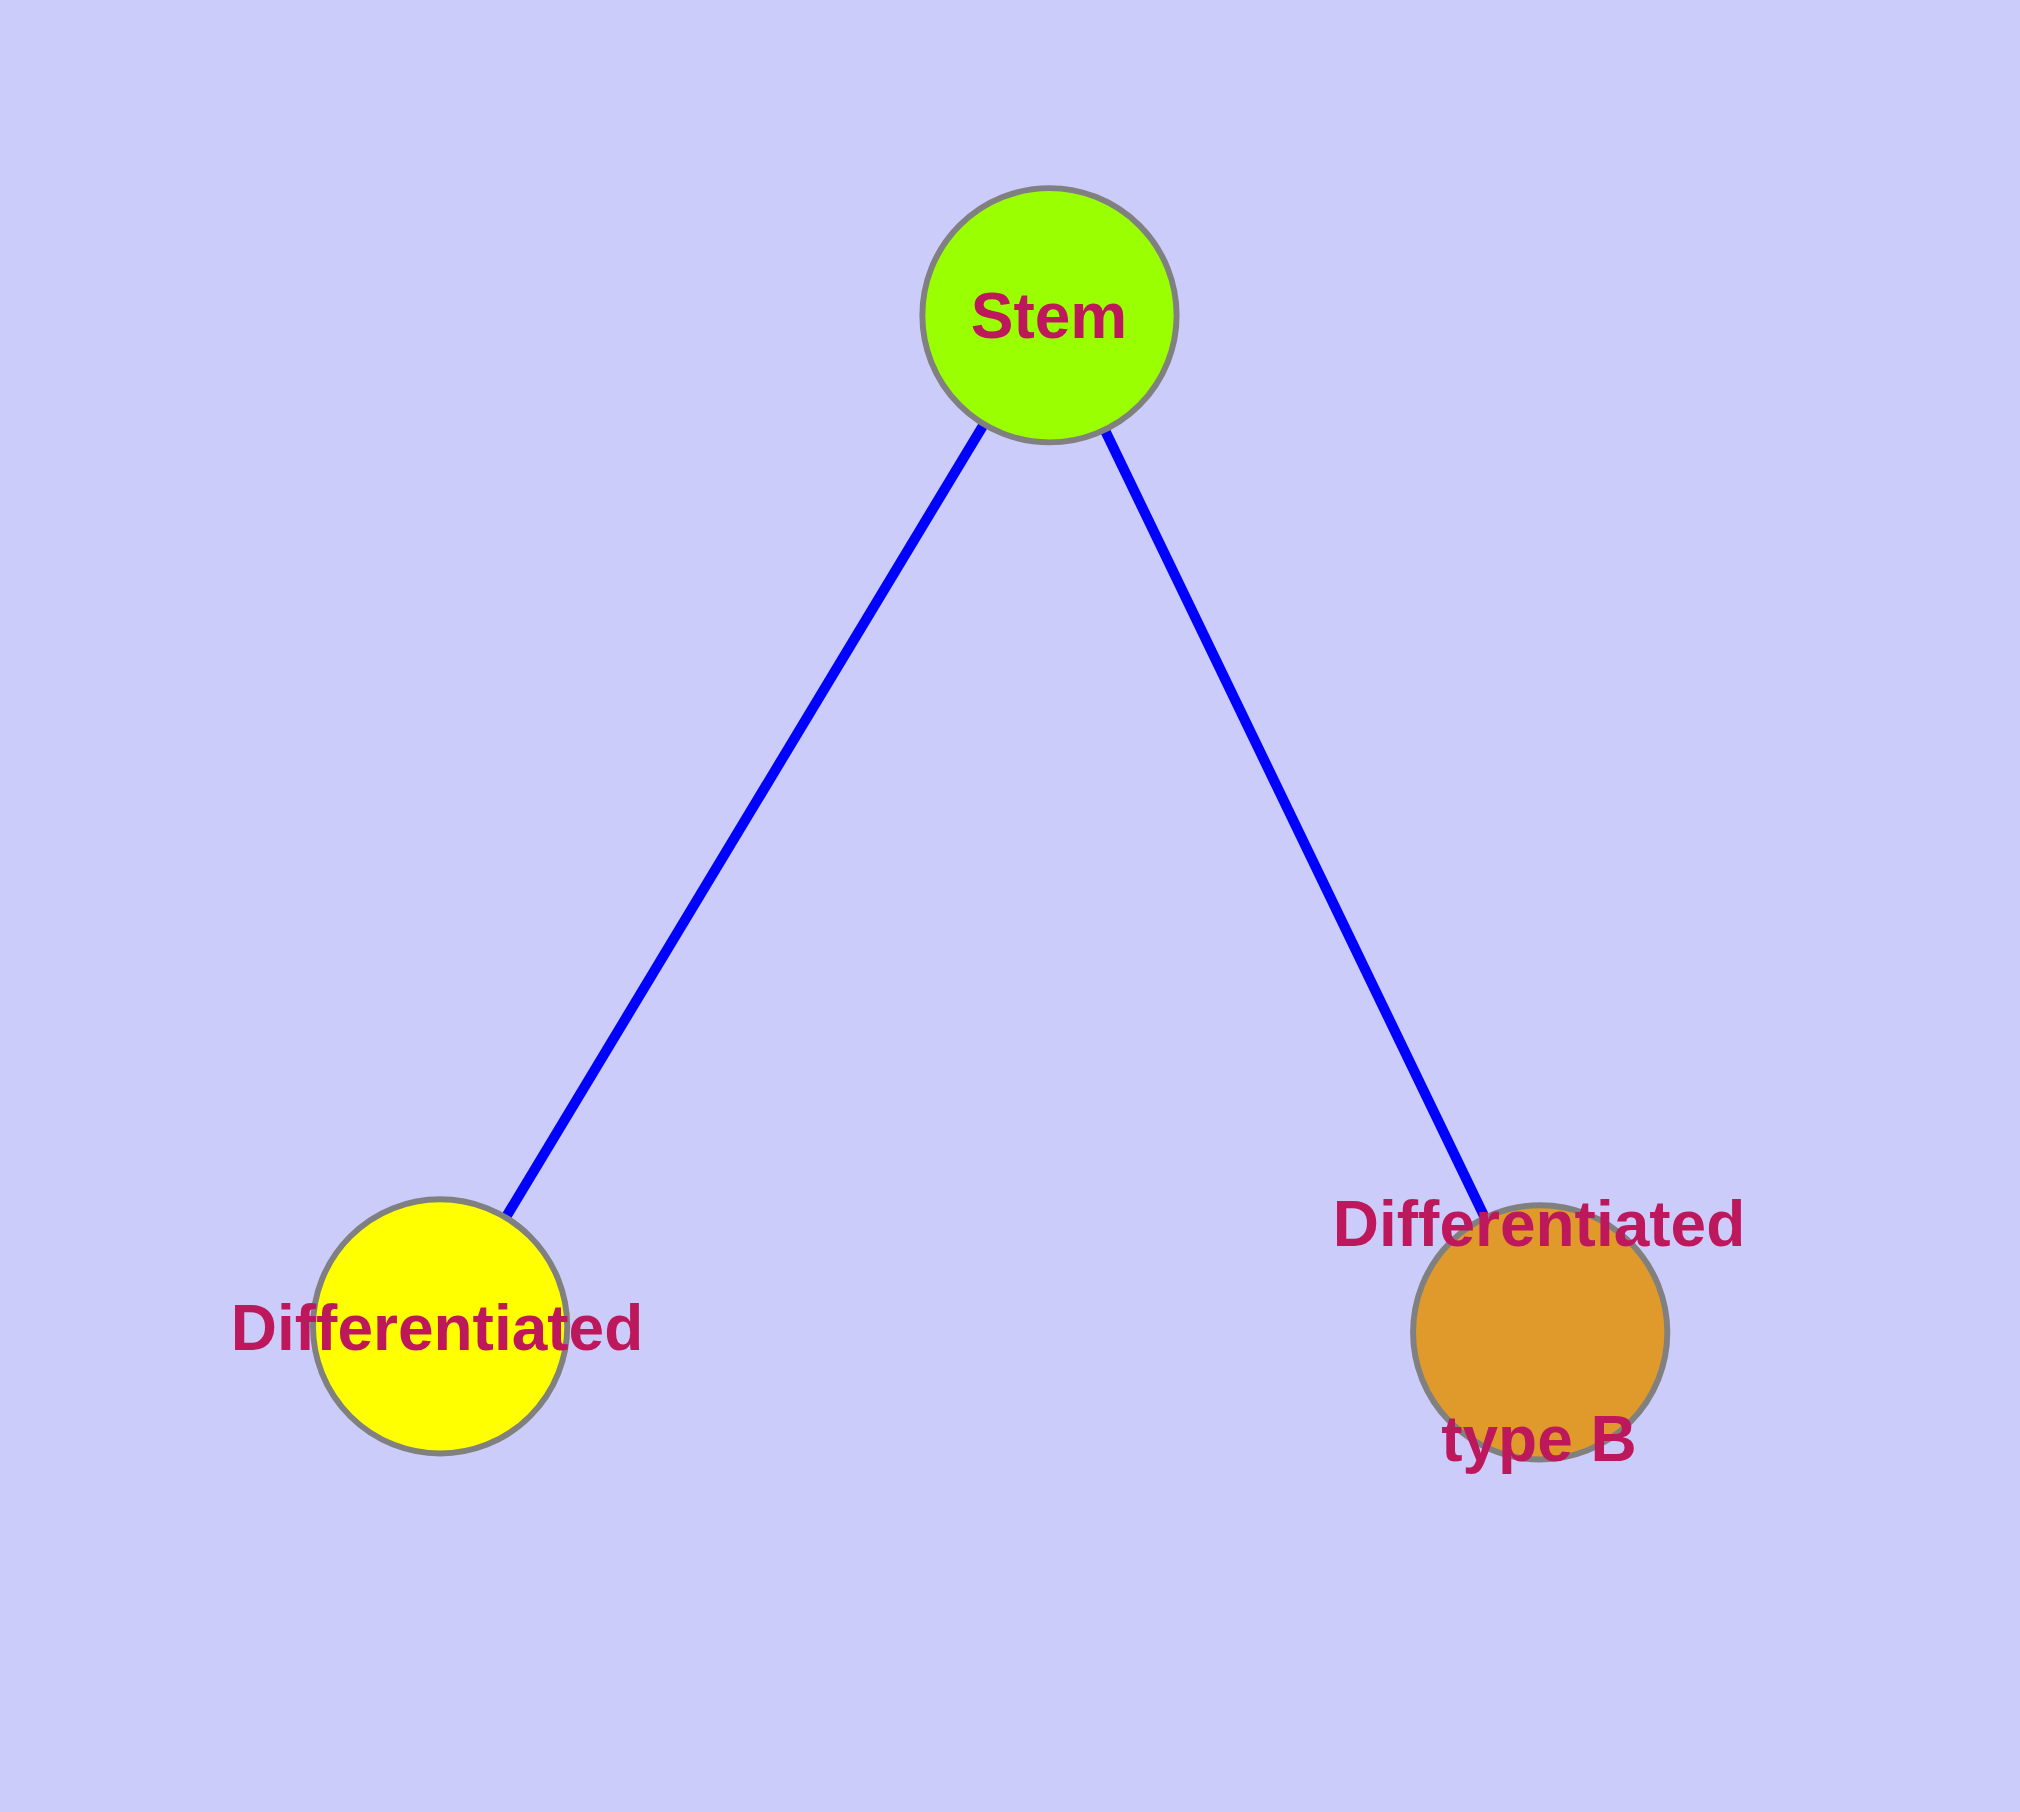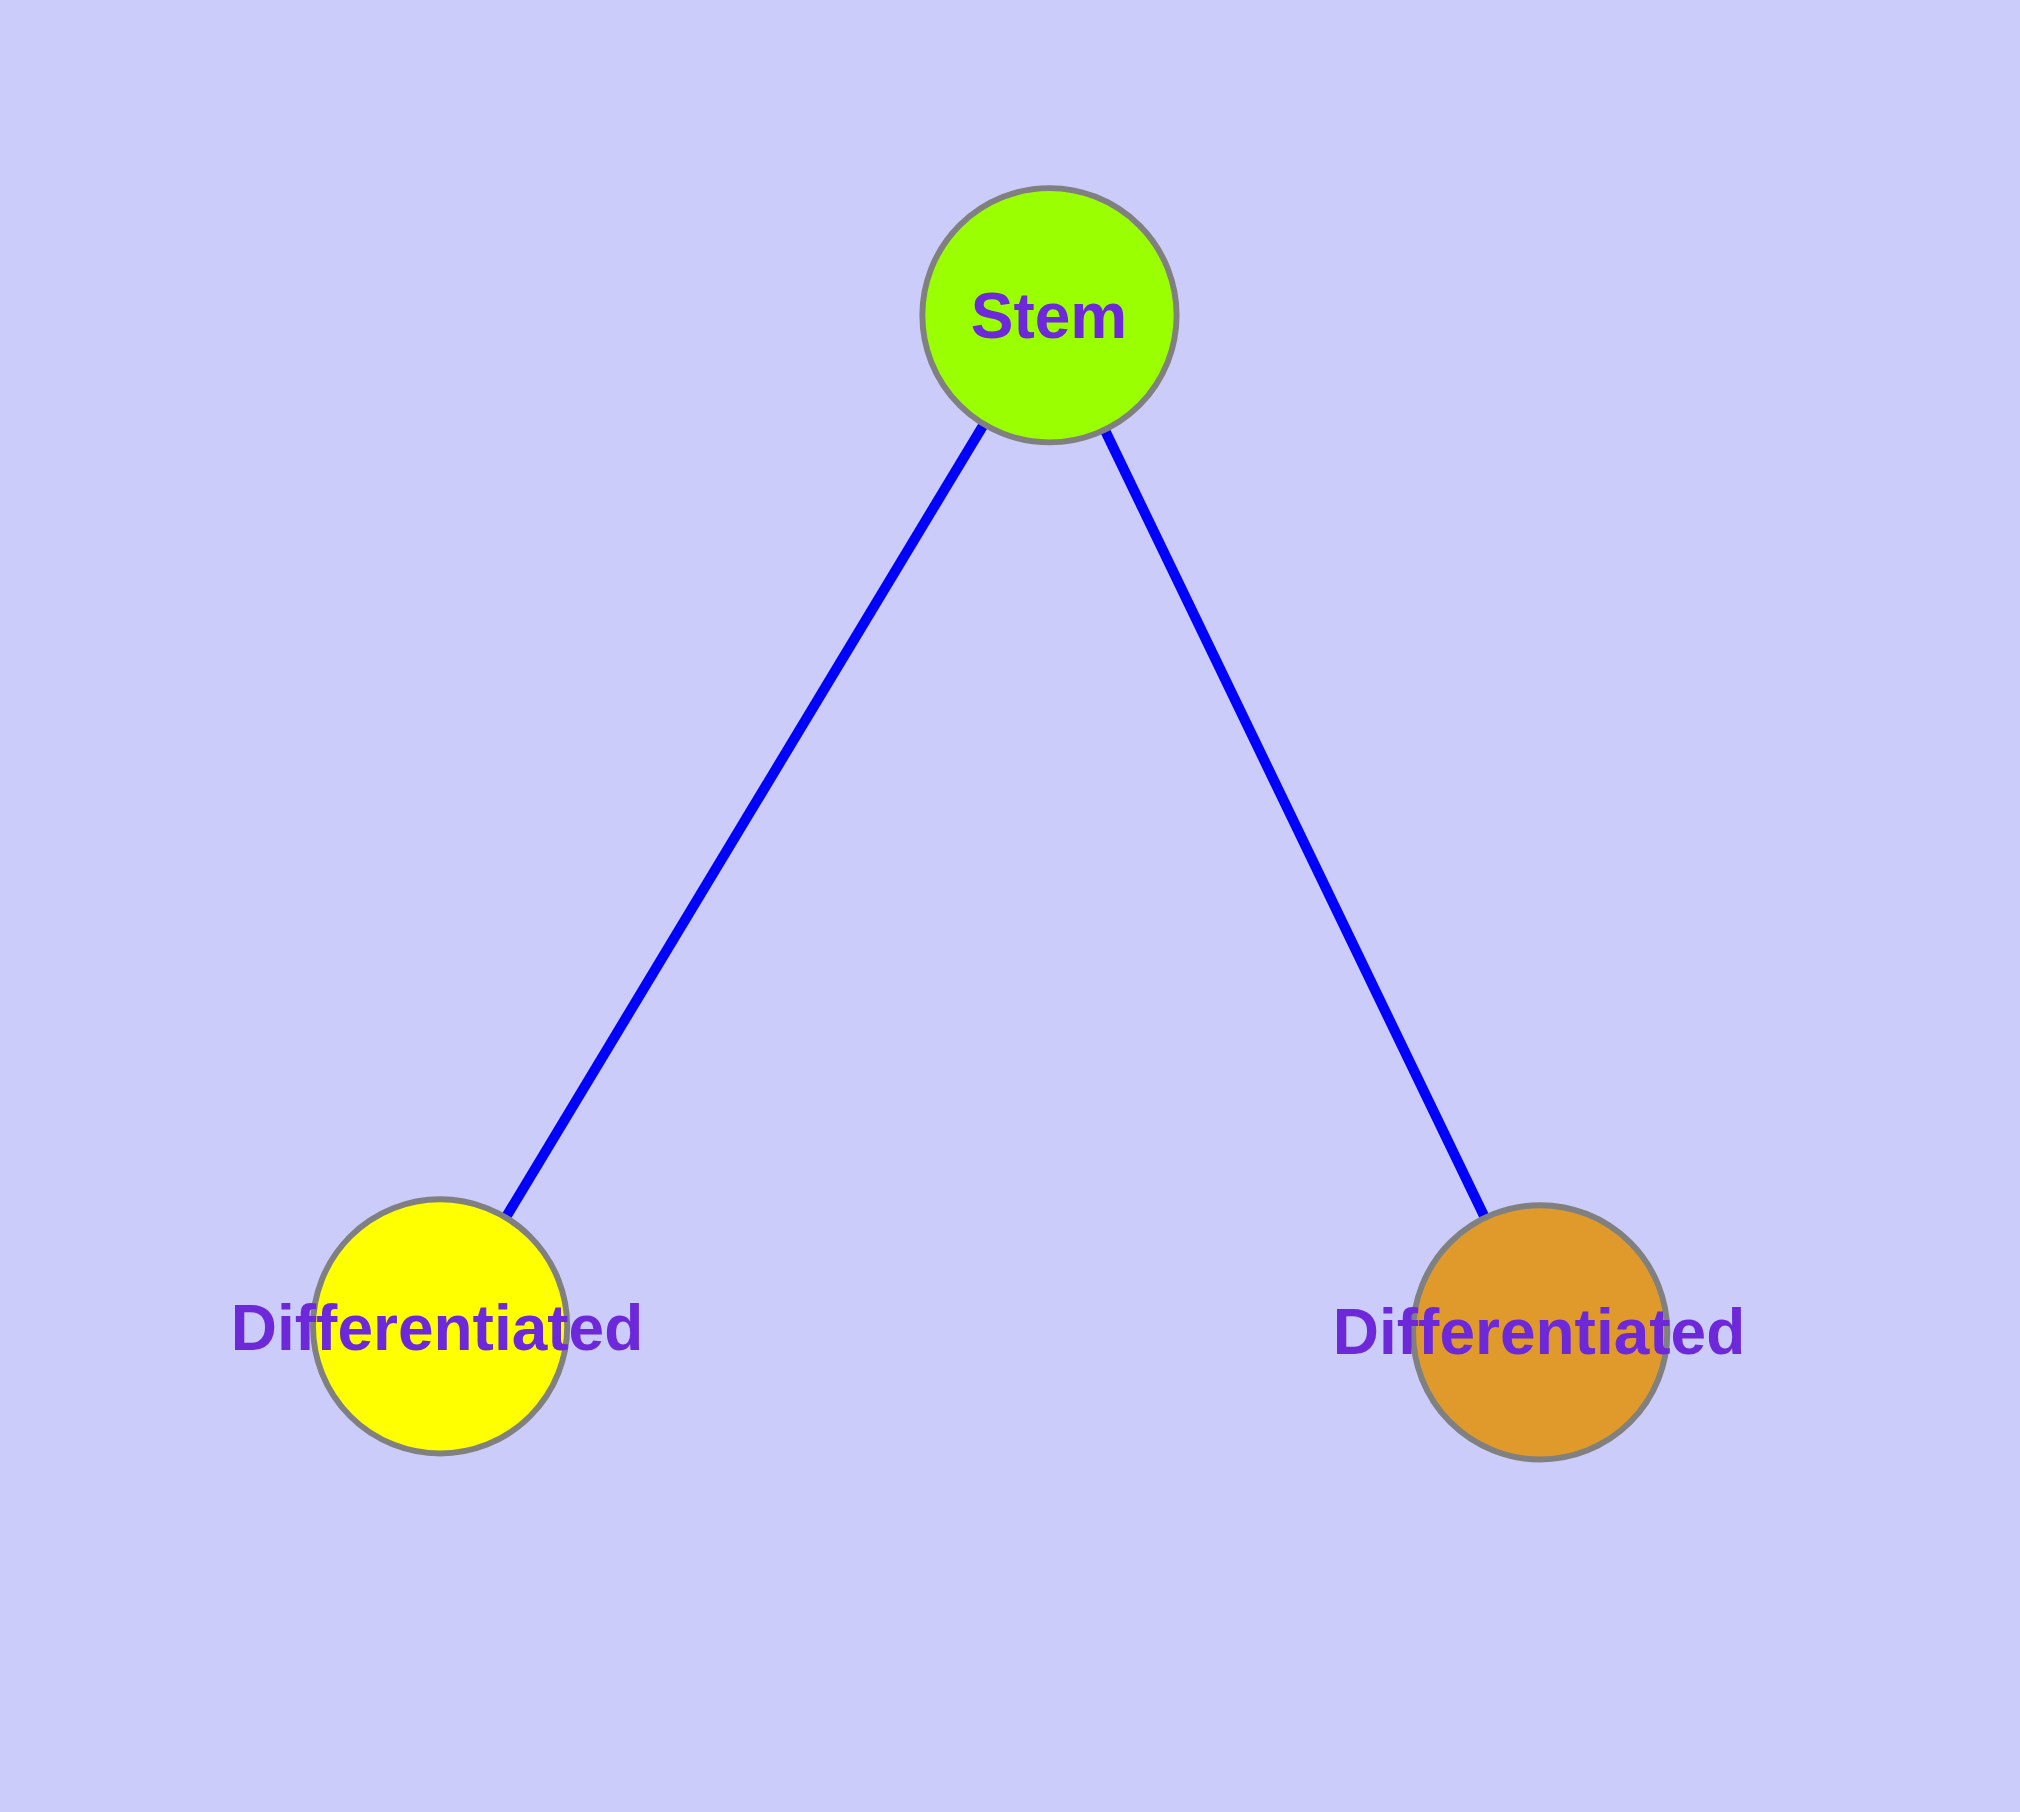--- a/index.html
+++ b/index.html
@@ -21,21 +21,21 @@
     left: 0;
     top: 0;
     width: 2021px;
     height: 1812px;
     display: block;
   }
   .node-label {
     position: absolute;
     font-family: "Liberation Sans", "DejaVu Sans", sans-serif;
     font-weight: bold;
-    color: #6d28d9;
+    color: #be185d;
     text-align: center;
     line-height: 1.12;
     white-space: pre;
     pointer-events: none;
     transform: translate(-50%, -50%);
   }
   .label-stem {
     font-size: 64px;
     left: 1049px;
     top: 317px;
@@ -71,16 +71,17 @@
   </svg>
 
   <div class="node-label label-stem">Stem</div>
 
   <div class="node-label label-a">
     <div>Differentiated</div>
   </div>
 
   <div class="node-label label-b">
     <div>Differentiated</div>
+    <div>type B</div>
   </div>
 
 </div>
 
 
 </body></html>

